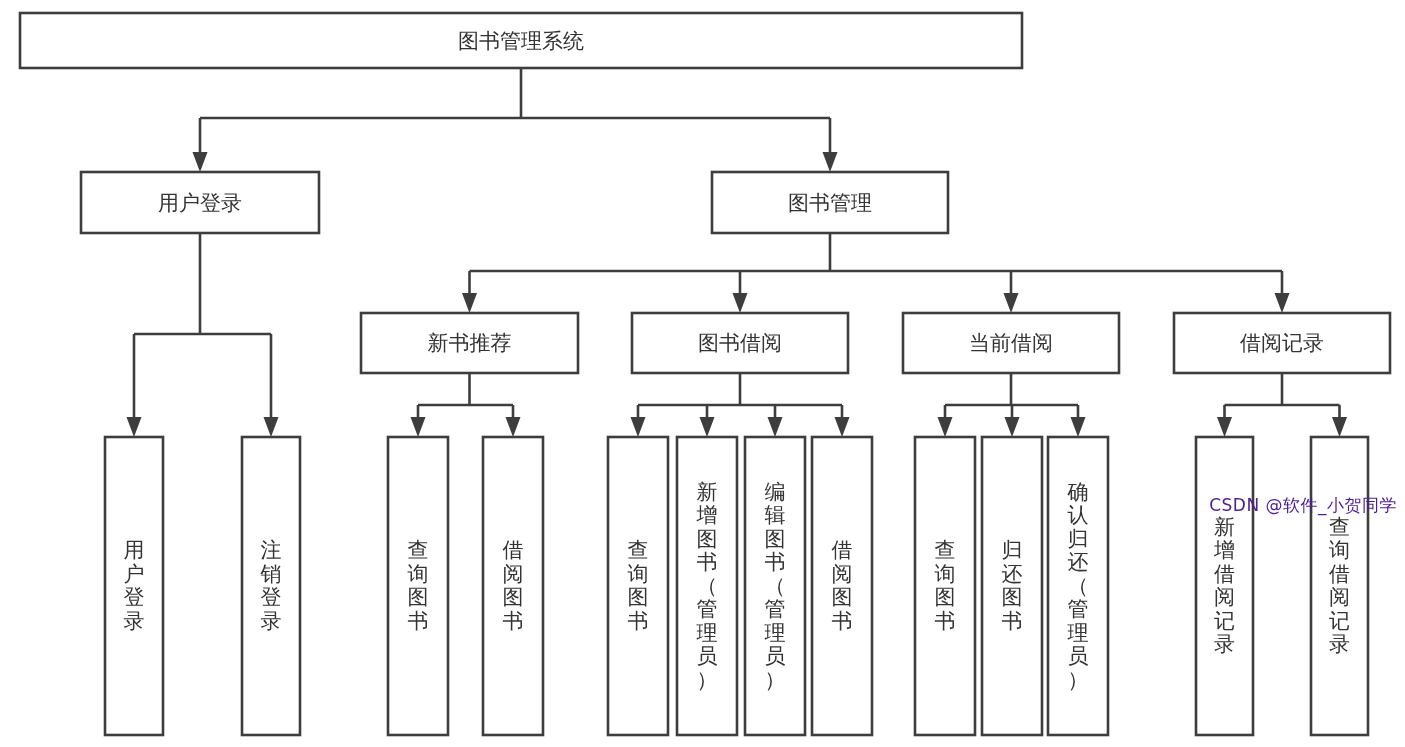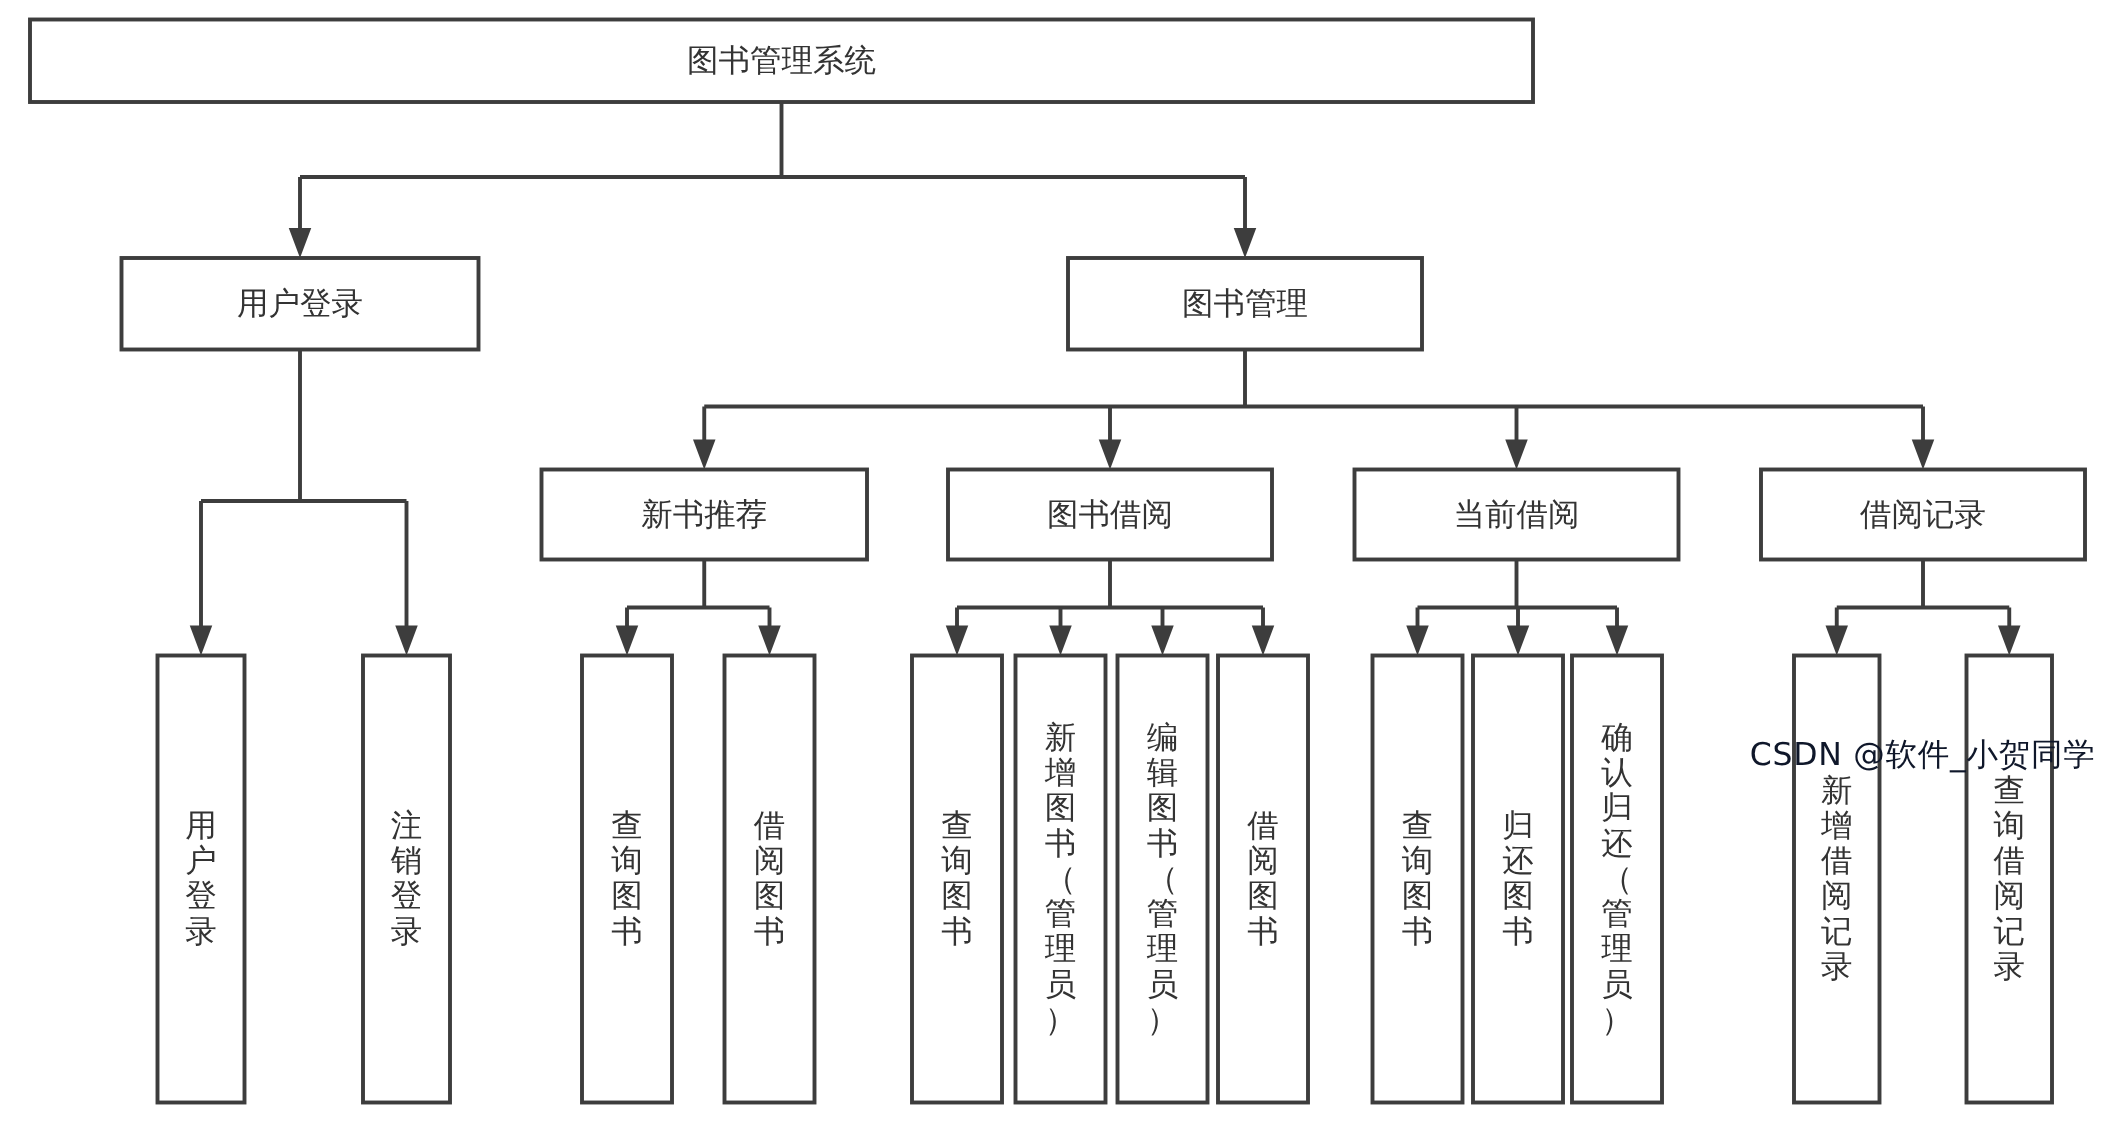--- a/index.html
+++ b/index.html
@@ -51,22 +51,22 @@
   }
   .arrow-head {
     fill: #3d3d3d;
     stroke: none;
   }
   .watermark {
     position: absolute;
     right: 8px;
     bottom: 6px;
     font-family: "DejaVu Sans", "Liberation Sans", sans-serif;
-    font-size: 21px;
-    color: #0f172a;
+    font-size: 17px;
+    color: #4c1d95;
     letter-spacing: 0.5px;
     white-space: nowrap;
     user-select: none;
   }
 </style>
 </head>
 <body>
 
 <div id="diagram-root">
   <svg id="flowchart" viewBox="0 0 1405 747" xmlns="http://www.w3.org/2000/svg">

